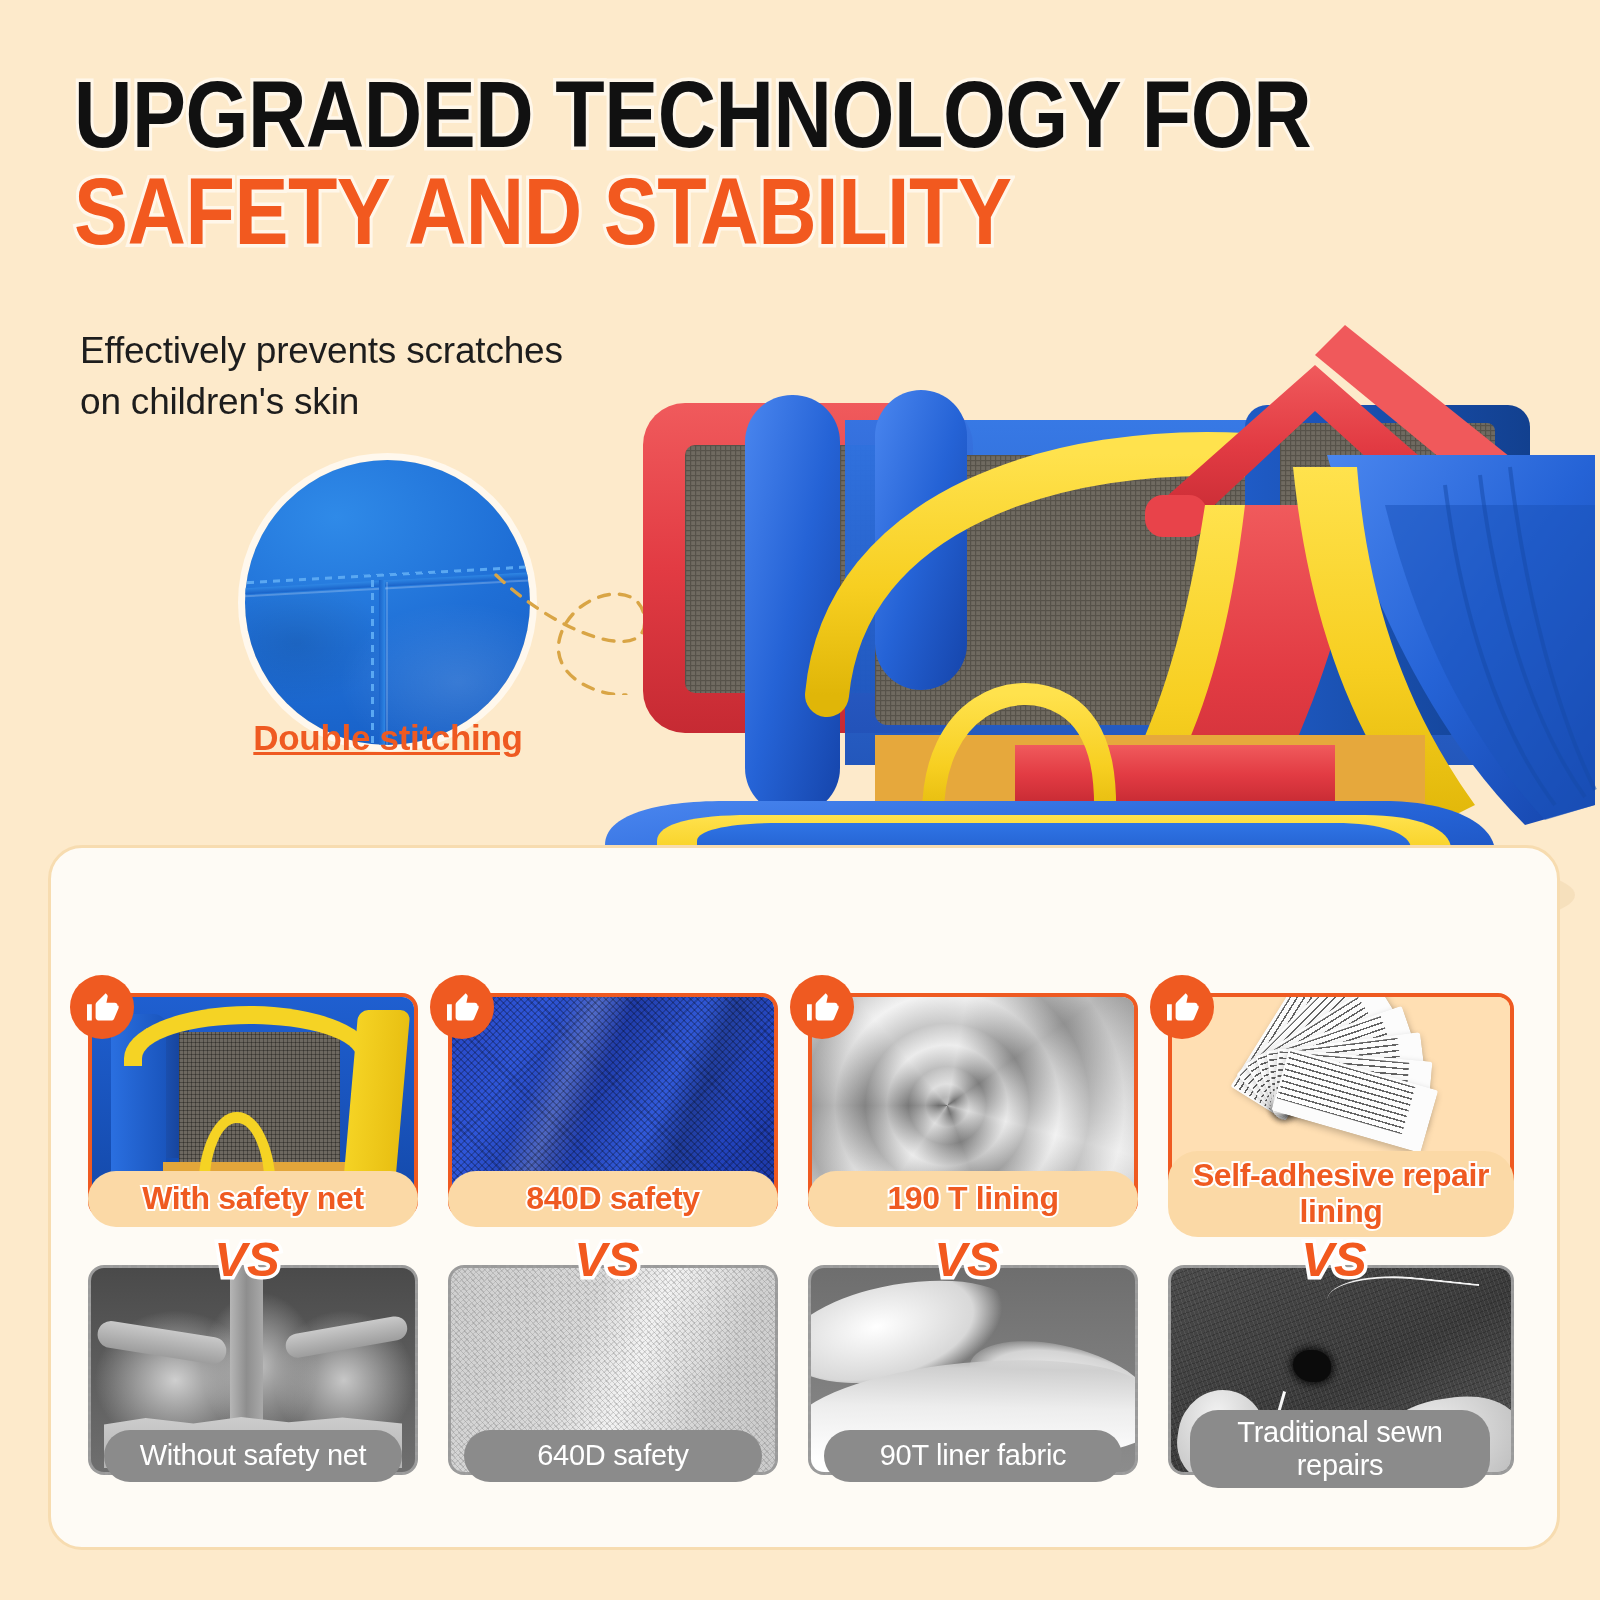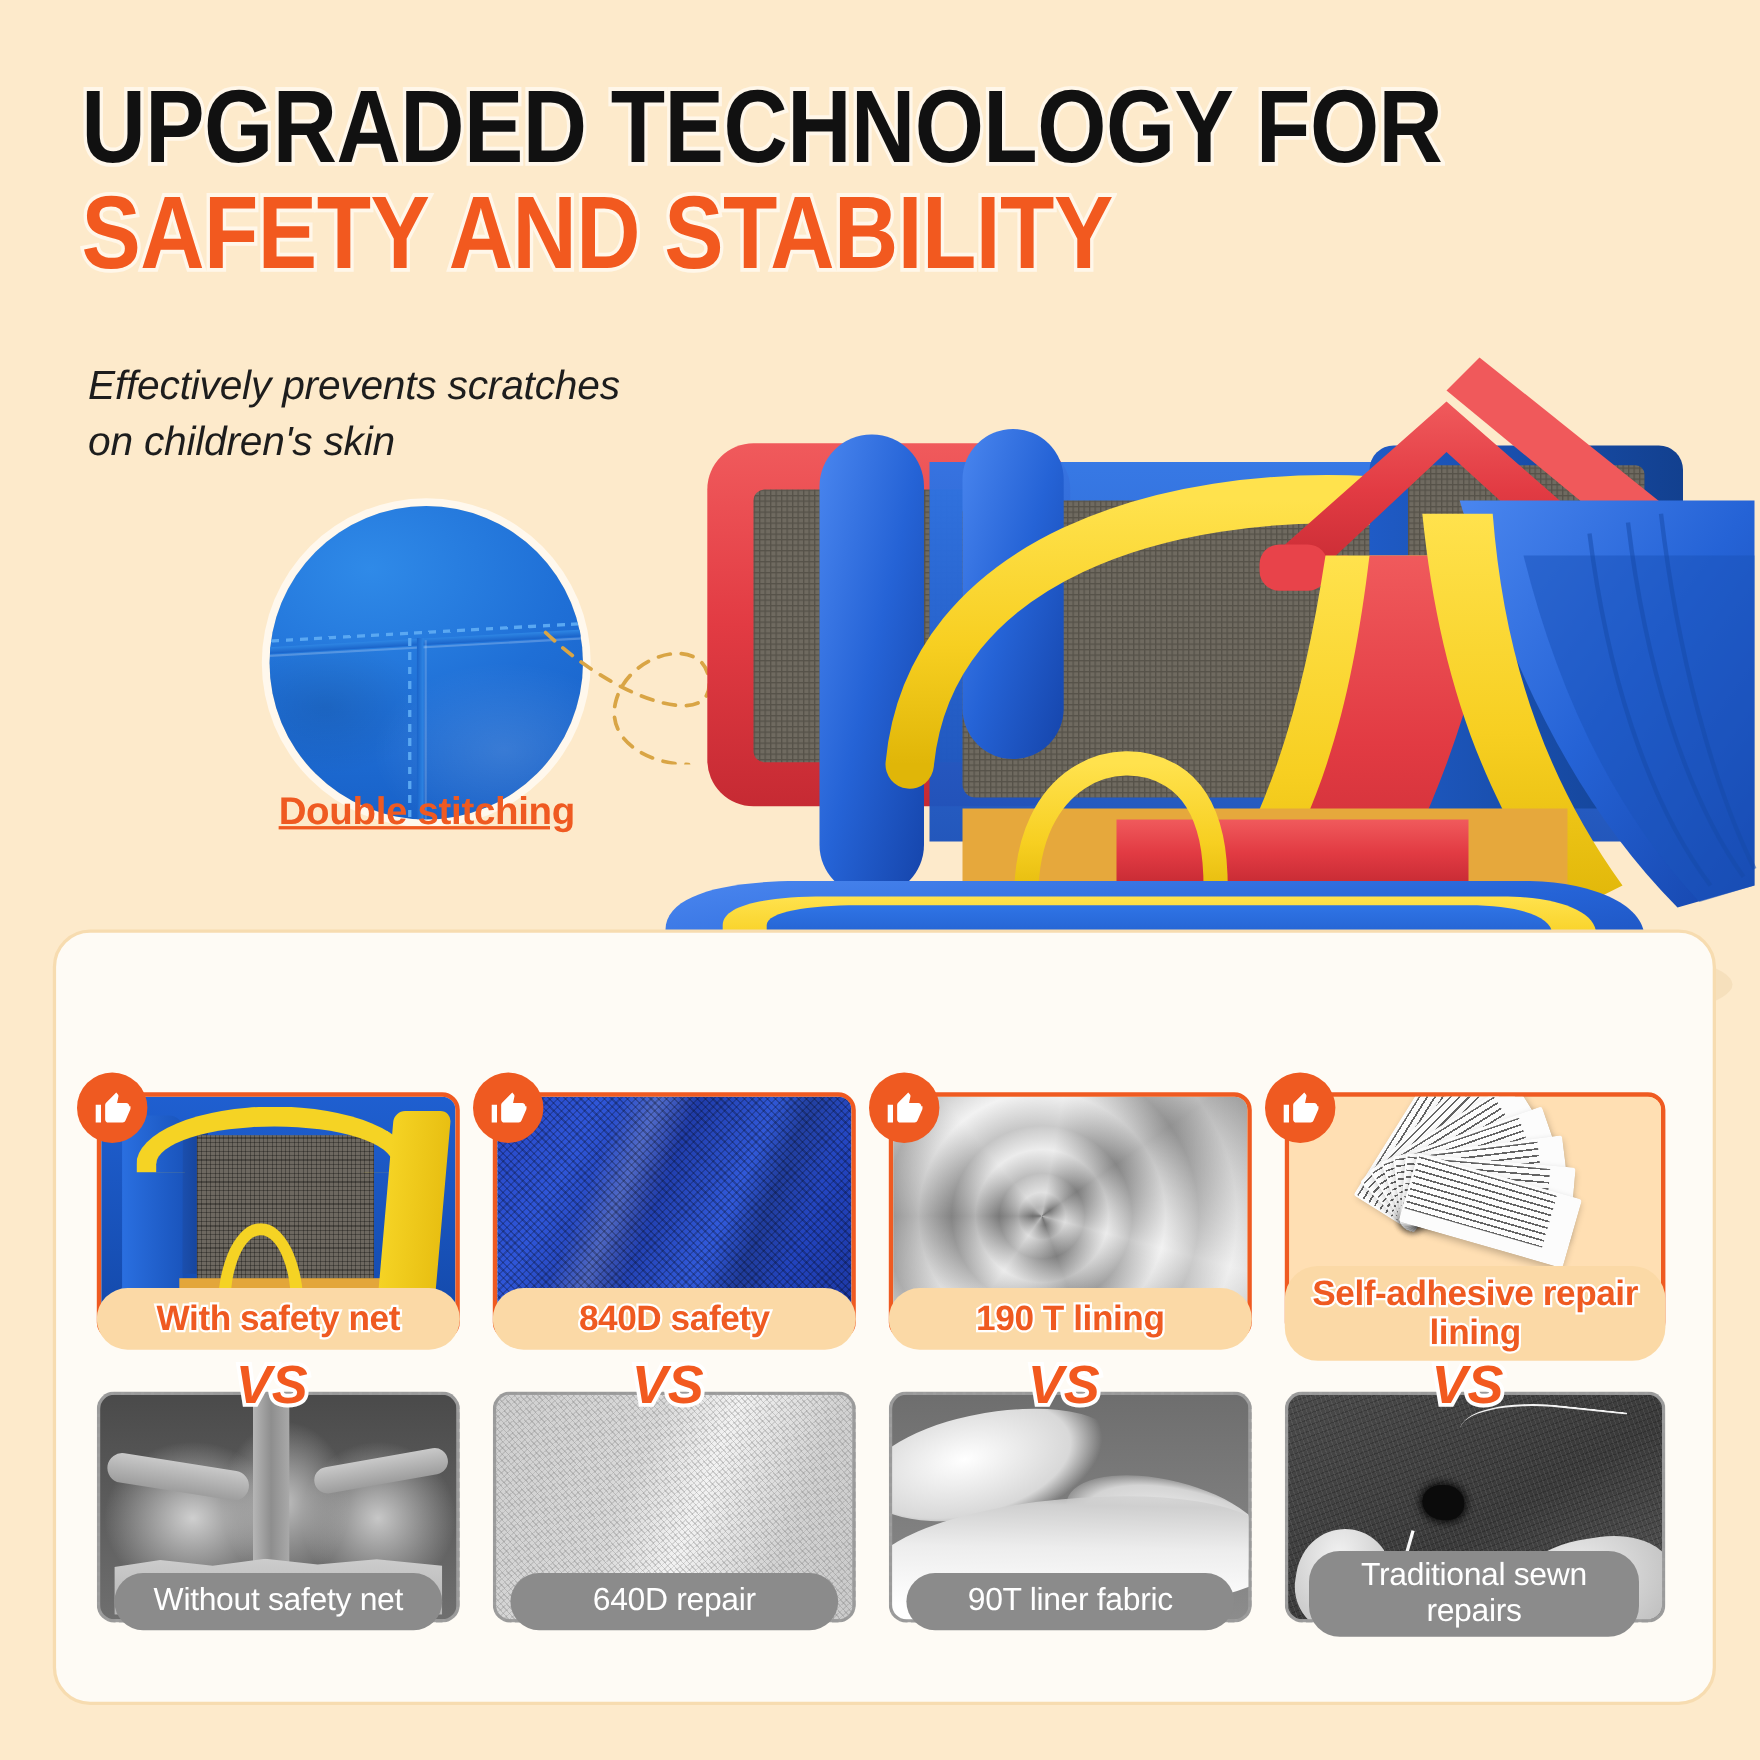--- a/index.html
+++ b/index.html
@@ -319,21 +319,21 @@
 </head>
 <body>
 
 <div id="stage">
 
   <div class="headline">
     <div class="hl-line hl-1">UPGRADED TECHNOLOGY FOR</div>
     <div class="hl-line hl-2">SAFETY AND STABILITY</div>
   </div>
 
-  <div class="subtitle" style="white-space:pre-line;font-style:italic;">Effectively prevents scratches
+  <div class="subtitle" style="white-space:pre-line;">Effectively prevents scratches
 on children's skin</div>
 
   <div class="detail-circle">
     <div class="dc-fold"></div>
     <div class="dc-seam-h"></div>
     <div class="dc-seam-v"></div>
   </div>
   <div class="stitch-label">Double stitching</div>
 
   <svg class="connector" viewBox="0 0 200 150">
@@ -483,21 +483,21 @@
           </svg>
       </div>
       <div class="pill-good">
         <span>840D safety</span>
       </div>
       <div class="vs">VS</div>
       <div class="con-card">
         <div class="tex mesh-gray"></div>
       </div>
       <div class="pill-bad">
-        <span>640D repair</span>
+        <span>640D safety</span>
       </div>
     </div>
 
     <div class="col c2">
       <div class="pro-card">
         <div class="tex satin"></div>
       </div>
       <div class="thumb-badge">
         <svg viewBox="0 0 24 24" fill="#fff">
             <path d="M2 21h3.2V10.2H2V21zM22.4 11.1c0-1.05-.86-1.9-1.92-1.9h-5.53l.83-4.02.03-.3c0-.4-.17-.77-.43-1.04L14.45 2.8 8.3 9.02c-.36.35-.57.83-.57 1.36v8.7c0 1.05.86 1.92 1.92 1.92h8.64c.8 0 1.48-.48 1.77-1.17l2.9-6.78c.08-.22.13-.45.13-.7v-1.25z"></path>

